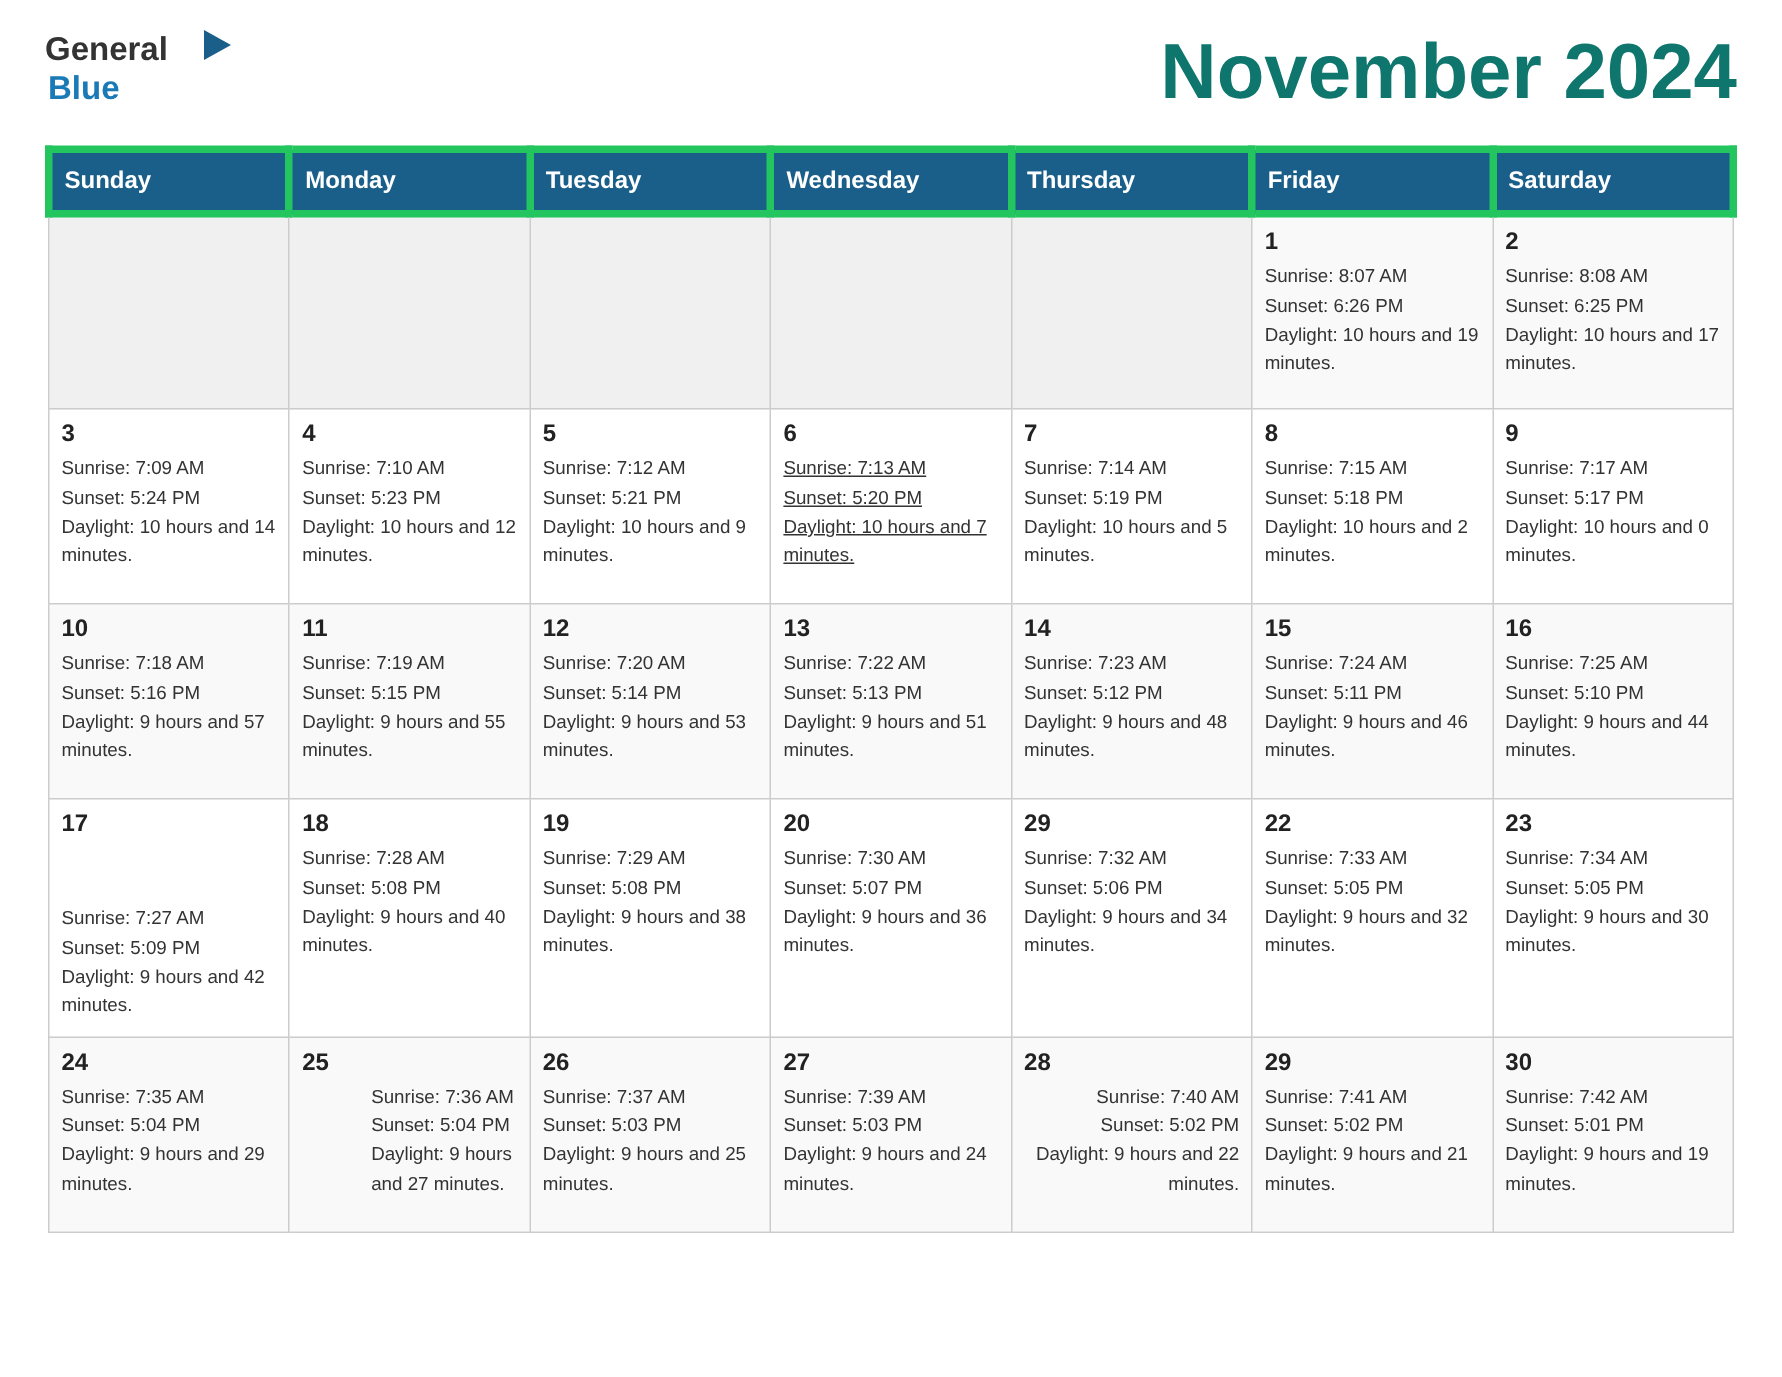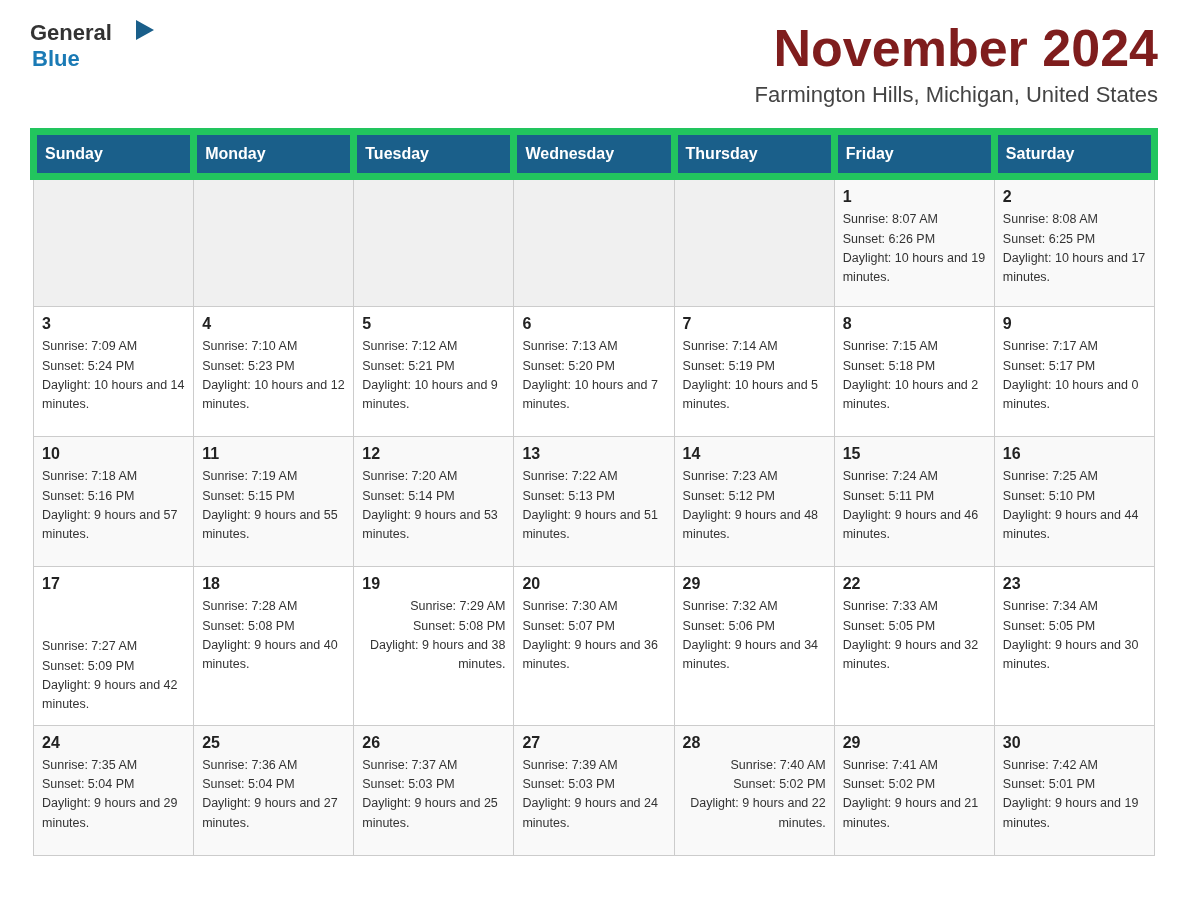--- a/index.html
+++ b/index.html
@@ -36,41 +36,41 @@
       display: flex;
       align-items: center;
       gap: 22px;
     }
     .title-block {
       text-align: right;
     }
     .month-title {
       font-size: 52px;
       font-weight: bold;
-      color: #7f1d1d;
+      color: #0f766e;
       line-height: 1.1;
     }
     .location {
       font-size: 22px;
       color: #444;
       margin-top: 5px;
     }
     table {
       width: 100%;
       border-collapse: collapse;
       table-layout: fixed;
     }
     thead tr th {
       background-color: #1a5f8a;
       color: #fff;
       font-size: 16px;
       font-weight: bold;
       padding: 10px 8px;
       text-align: left;
-      border: 7px solid #22c55e;
+      border: 5px solid #22c55e;
     }
     tbody tr td {
       border: 1px solid #ccc;
       vertical-align: top;
       padding: 8px 8px 10px 8px;
       font-size: 13px;
       color: #333;
       height: 130px;
     }
     .day-number {
@@ -106,21 +106,20 @@
           <polygon points="0,0 18,10 0,20" fill="#1a5f8a"></polygon>
         </svg>
       </div>
     </div>
     <div>
       <span class="logo-blue">Blue</span>
     </div>
   </div>
   <div class="title-block">
     <div class="month-title">November 2024</div>
-    <div class="location">Farmington Hills, Michigan, United States</div>
   </div>
 </div>
 
 <table>
   <thead>
     <tr>
       <th>Sunday</th>
       <th>Monday</th>
       <th>Tuesday</th>
       <th>Wednesday</th>
@@ -163,21 +162,21 @@
 Daylight: 10 hours and 12 minutes.</div>
         </td>
         <td>
           <div class="day-number">5</div>
           <div class="day-info" style="white-space: pre-line;">Sunrise: 7:12 AM
 Sunset: 5:21 PM
 Daylight: 10 hours and 9 minutes.</div>
         </td>
         <td>
           <div class="day-number">6</div>
-          <div class="day-info" style="white-space: pre-line;">Sunrise: 7:13 AM
+          <div class="day-info" style="white-space: pre-line; text-decoration: underline;">Sunrise: 7:13 AM
 Sunset: 5:20 PM
 Daylight: 10 hours and 7 minutes.</div>
         </td>
         <td>
           <div class="day-number">7</div>
           <div class="day-info" style="white-space: pre-line;">Sunrise: 7:14 AM
 Sunset: 5:19 PM
 Daylight: 10 hours and 5 minutes.</div>
         </td>
         <td>
@@ -245,21 +244,21 @@
 Daylight: 9 hours and 42 minutes.</div>
         </td>
         <td>
           <div class="day-number">18</div>
           <div class="day-info" style="white-space: pre-line;">Sunrise: 7:28 AM
 Sunset: 5:08 PM
 Daylight: 9 hours and 40 minutes.</div>
         </td>
         <td>
           <div class="day-number">19</div>
-          <div class="day-info" style="white-space: pre-line; text-align: right;">Sunrise: 7:29 AM
+          <div class="day-info" style="white-space: pre-line;">Sunrise: 7:29 AM
 Sunset: 5:08 PM
 Daylight: 9 hours and 38 minutes.</div>
         </td>
         <td>
           <div class="day-number">20</div>
           <div class="day-info" style="white-space: pre-line;">Sunrise: 7:30 AM
 Sunset: 5:07 PM
 Daylight: 9 hours and 36 minutes.</div>
         </td>
         <td>
@@ -283,21 +282,21 @@
       </tr>
       <tr>
         <td>
           <div class="day-number">24</div>
           <div class="day-info" style="white-space: pre-line;">Sunrise: 7:35 AM
 Sunset: 5:04 PM
 Daylight: 9 hours and 29 minutes.</div>
         </td>
         <td>
           <div class="day-number">25</div>
-          <div class="day-info" style="white-space: pre-line;">Sunrise: 7:36 AM
+          <div class="day-info" style="white-space: pre-line; margin-left: 46px;">Sunrise: 7:36 AM
 Sunset: 5:04 PM
 Daylight: 9 hours and 27 minutes.</div>
         </td>
         <td>
           <div class="day-number">26</div>
           <div class="day-info" style="white-space: pre-line;">Sunrise: 7:37 AM
 Sunset: 5:03 PM
 Daylight: 9 hours and 25 minutes.</div>
         </td>
         <td>

